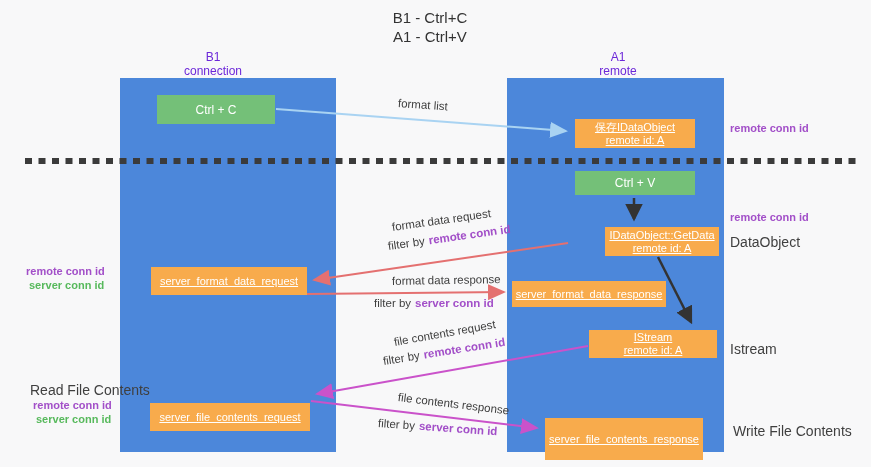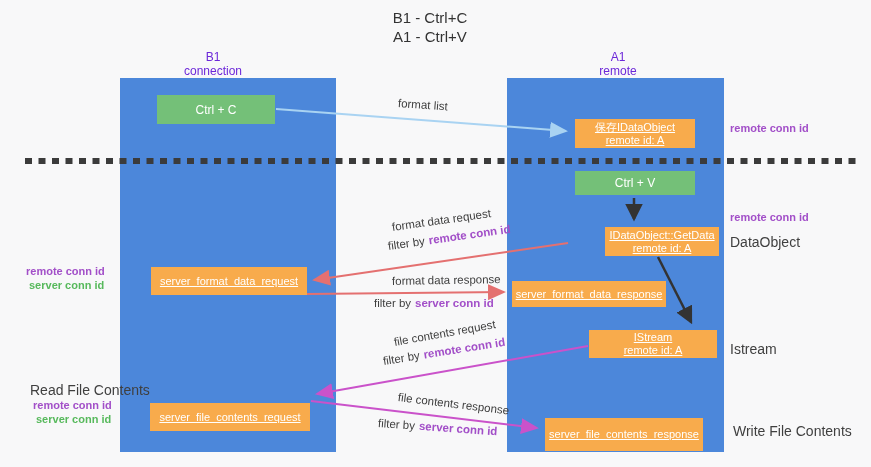--- a/index.html
+++ b/index.html
@@ -27,21 +27,21 @@
   .node .ln { white-space:nowrap; }
 
   .n-ctrl-c   { left:157px; top:95px;  width:118px; height:29px; }
   .n-save-do  { left:575px; top:119px; width:120px; height:29px; }
   .n-ctrl-v   { left:575px; top:171px; width:120px; height:24px; }
   .n-getdata  { left:605px; top:227px; width:114px; height:29px; }
   .n-sfd-req  { left:151px; top:267px; width:156px; height:28px; font-size:11.5px; }
   .n-sfd-resp { left:512px; top:281px; width:154px; height:26px; font-size:11.5px; }
   .n-istream  { left:589px; top:330px; width:128px; height:28px; }
   .n-sfc-req  { left:150px; top:383px; width:160px; height:28px; font-size:11.5px;margin-top:20px; }
-  .n-sfc-resp { left:545px; top:418px; width:158px; height:33px; font-size:11.5px; }
+  .n-sfc-resp { left:545px; top:418px; width:158px; height:42px; font-size:11.5px; }
 
   .edge-label { position:absolute; z-index:4; font-size:11.5px; color:#3f3f3f; white-space:nowrap;
                 display:flex; gap:4px; transform-origin:left center; }
   .side-label { position:absolute; z-index:4; font-size:14px; color:#3f3f3f; white-space:nowrap; }
   .b { font-weight:bold; font-size:11px; }
   .purple { color:#a24fc8; font-weight:bold; }
   .green-t { color:#57b95c; font-weight:bold; }
 
   .el-format-list { left:398px; top:97px;  transform:rotate(4deg); }
   .el-fdr         { left:392px; top:221px; transform:rotate(-8deg); }

